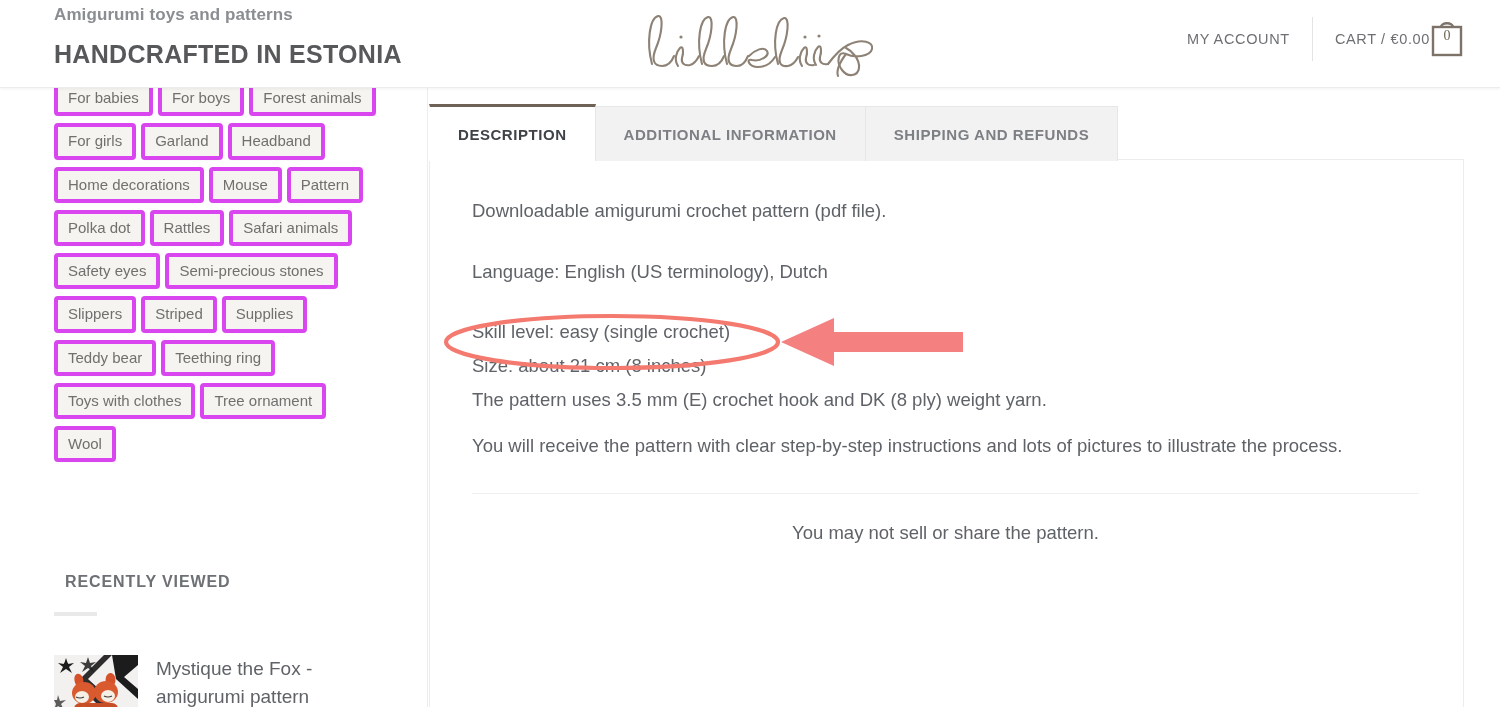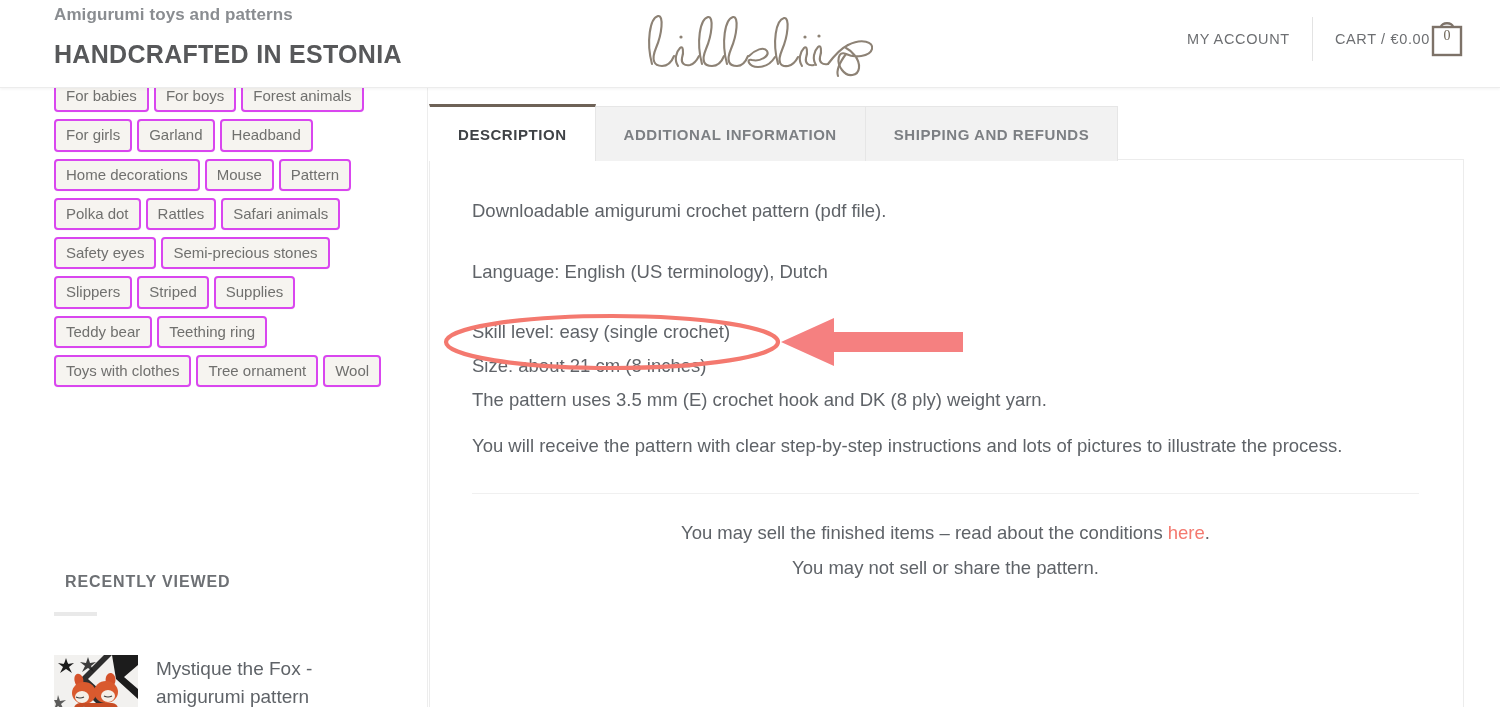--- a/index.html
+++ b/index.html
@@ -114,21 +114,21 @@
   .tag-cloud {
     position: absolute;
     left: 54px; top: -8px;
     width: 340px;
   }
   .tag {
     display: inline-block;
     margin: 0 5px 7px 0;
     padding: 5px 10px 6px 10px;
     background: #f6f4f0;
-    border: 2px solid #d946ef;
+    border: 4px solid #d946ef;
     border-radius: 4px;
     font-size: 15px;
     line-height: 1.15;
     color: #70706e;
     white-space: nowrap;
     cursor: pointer;
     box-shadow: 0 1px 0 rgba(0,0,0,0.02);
     text-align: center;
   }
   .rv-block {
@@ -378,21 +378,20 @@
       <div class="desc-block">
         <div>Skill level: easy (single crochet)</div>
         <div>Size: about 21 cm (8 inches)</div>
         <div>The pattern uses 3.5 mm (E) crochet hook and DK (8 ply) weight yarn.</div>
       </div>
       <p class="desc-wide">You will receive the pattern with clear step-by-step instructions and lots of pictures to illustrate the process.</p>
 
       <hr class="panel-rule">
 
       <div class="licence">
-        <div><span>You may sell the finished items – read about the conditions </span><a>here</a><span>.</span></div>
         <div>You may not sell or share the pattern.</div>
       </div>
     </div>
   </section>
 </main>
 
 <svg class="annot" viewBox="0 0 1500 707" aria-hidden="true">
   <ellipse cx="612" cy="342" rx="166" ry="26" fill="none" stroke="#f4796f" stroke-width="4.2"></ellipse>
   <path d="M781 342 L834 318 L834 332 L963 332 L963 352 L834 352 L834 366 Z" fill="#f58080"></path>
 </svg>

